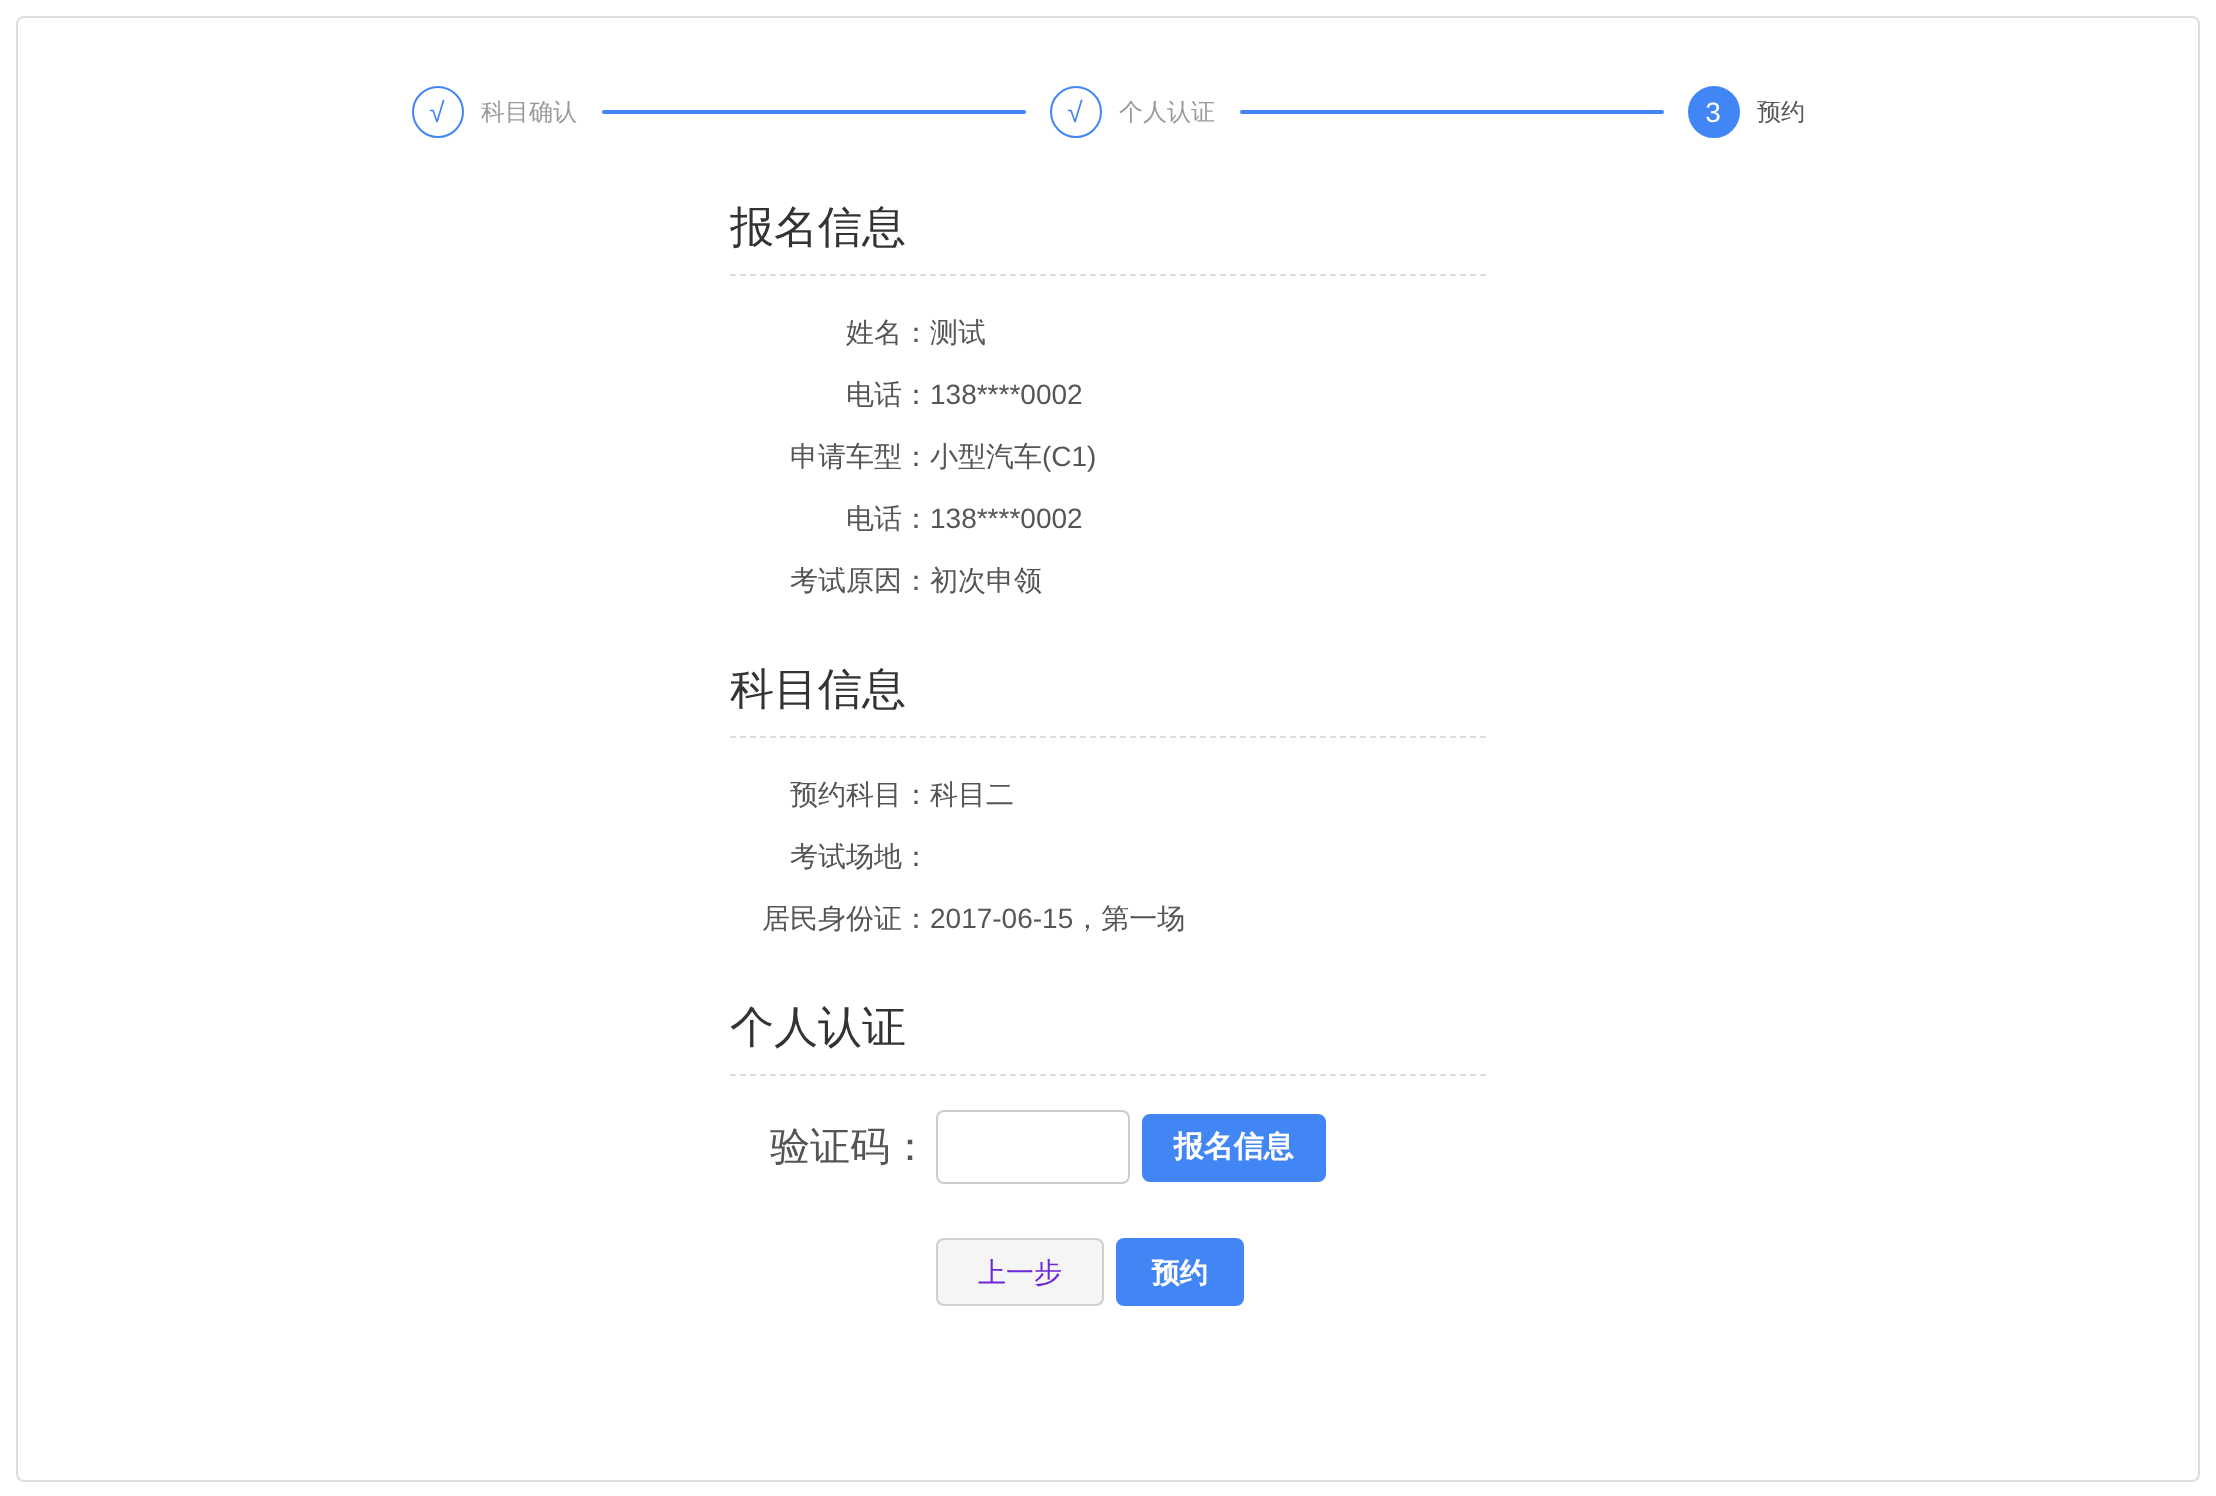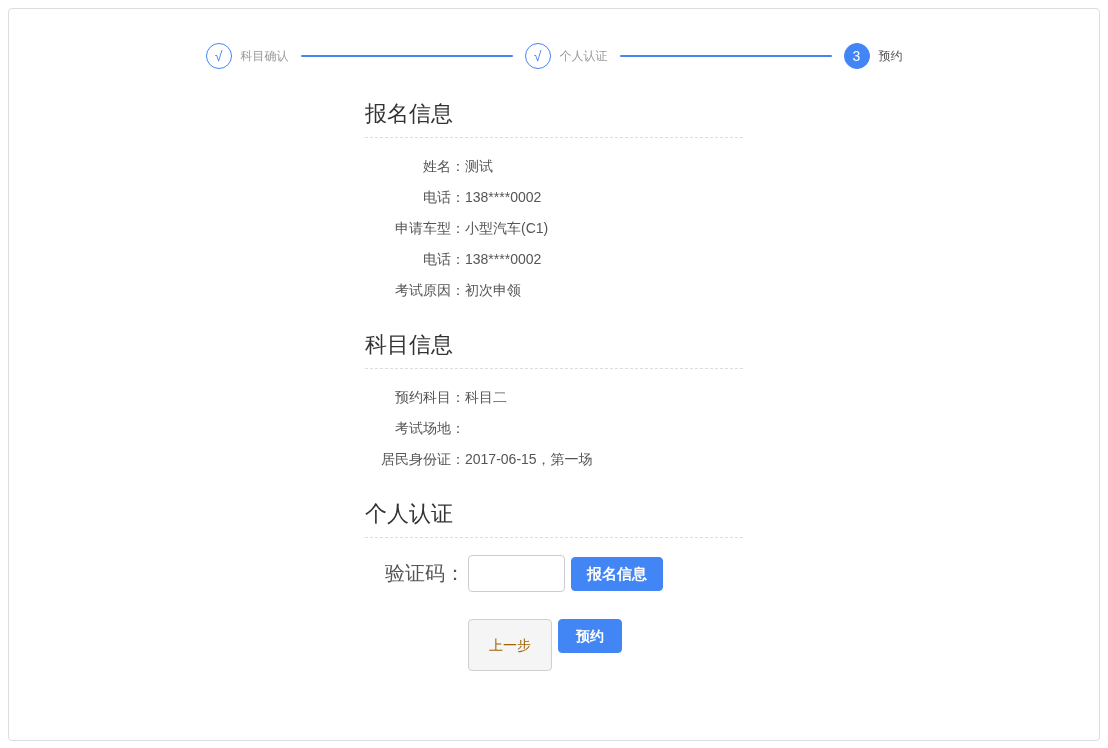--- a/index.html
+++ b/index.html
@@ -59,22 +59,22 @@
   }
   .btn{
     display:inline-flex;align-items:center;justify-content:center;
     border-radius:4px;cursor:pointer;font-family:inherit;
     border:1px solid transparent;font-size:14px;line-height:1;
   }
   .btn-primary{background:var(--accent);border-color:var(--accent);color:#fff;}
   .btn-send{height:34px;padding:0 15px;margin-left:6px;font-size:15px;font-weight:bold;}
   .actions{margin-top:27px;padding-left:103px;display:flex;}
   .btn-back{
-    height:52px;padding:0 20px;background:var(--btn-gray-bg);
-    border:1px solid #cfcfcf;color:#a16207;
+    height:34px;padding:0 20px;background:var(--btn-gray-bg);
+    border:1px solid #cfcfcf;color:#6d28d9;
   }
   .btn-submit{height:34px;padding:0 17px;margin-left:6px;font-weight:bold;}
 </style>
 </head>
 <body>
 
 <div class="page">
 
   <div class="stepper">
     <div class="step done">

